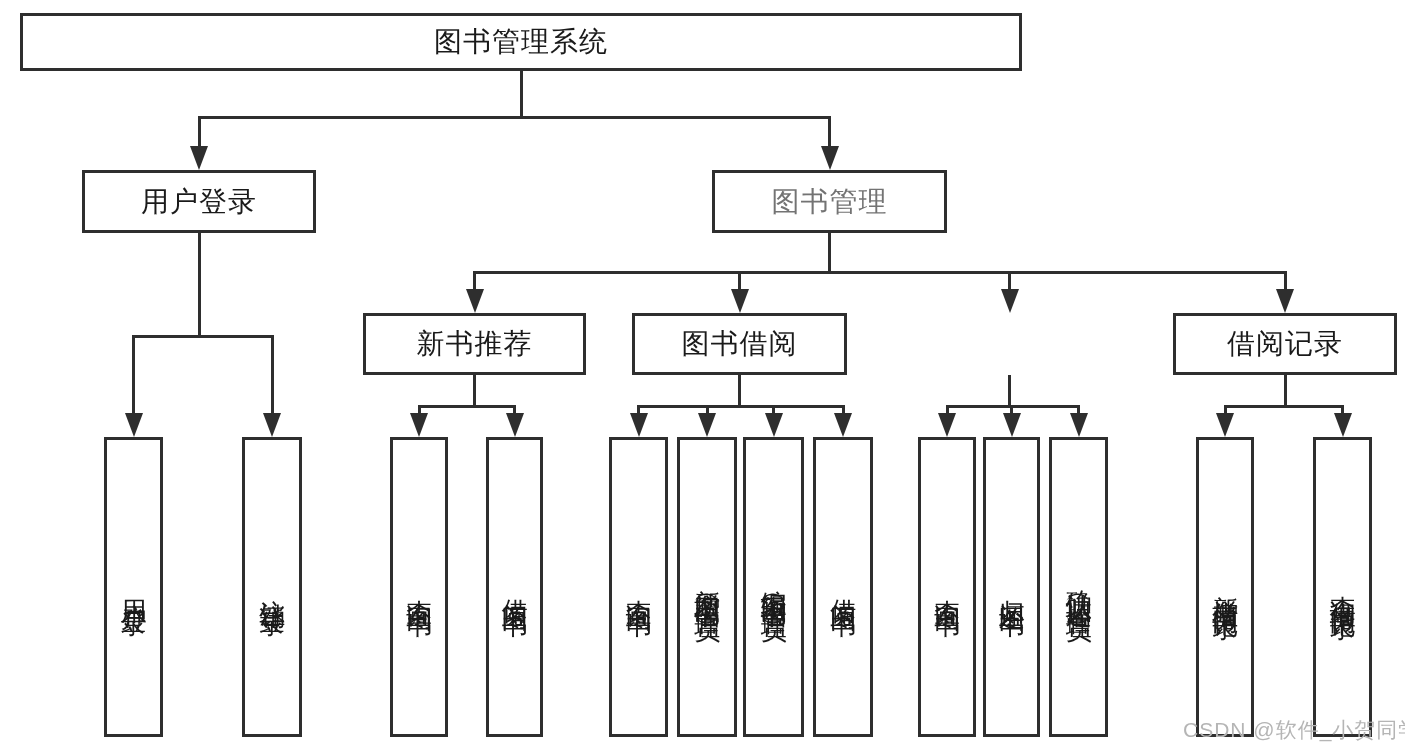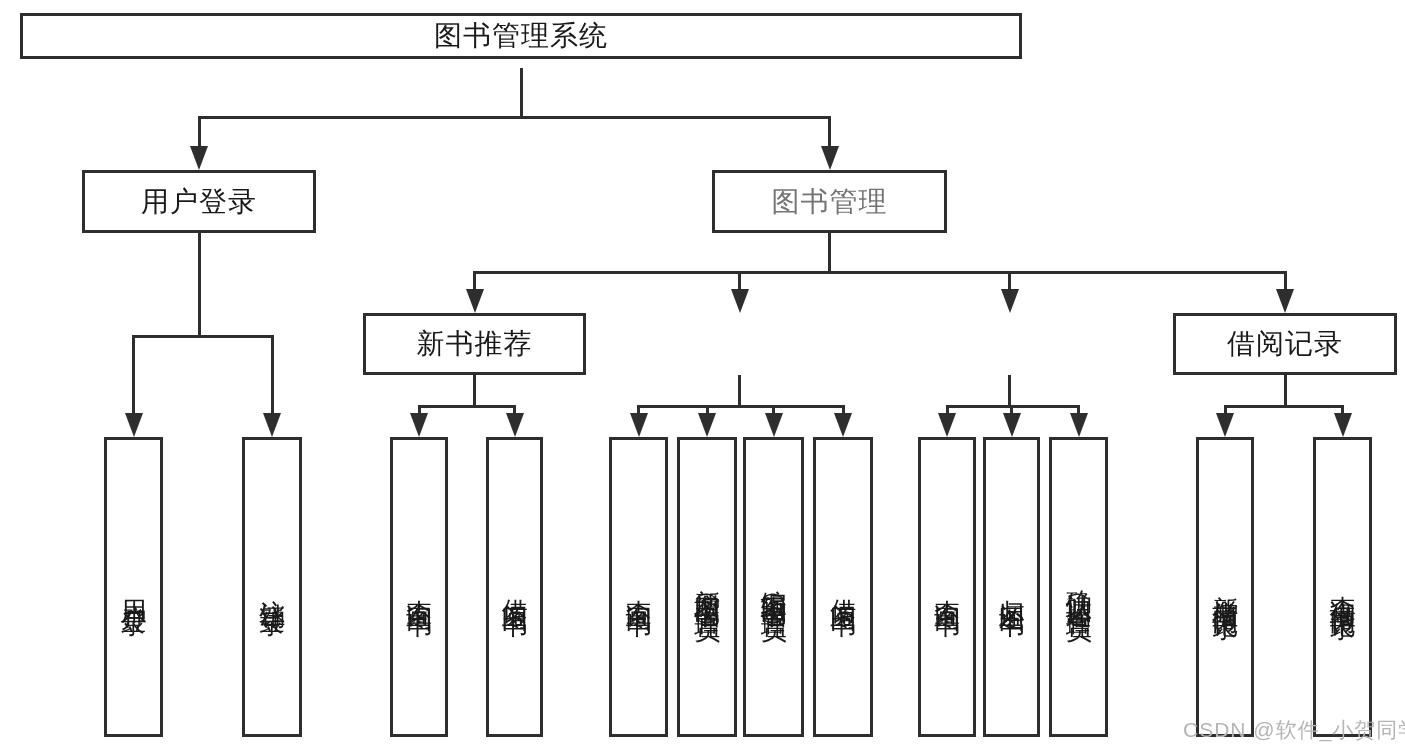--- a/index.html
+++ b/index.html
@@ -58,31 +58,34 @@
     letter-spacing: 1px;
     color: #b5b5b5;
     white-space: nowrap;
   }
 </style>
 </head>
 <body>
 
 <div id="canvas">
 
-<div class="node h-label" style="left: 20px; top: 13px; width: 1002px; height: 46px; border-color: rgb(46, 46, 46); color: rgb(26, 26, 26);">
+<div class="node h-label" style="left: 20px; top: 13px; width: 1002px; height: 58px; border-color: rgb(46, 46, 46); color: rgb(26, 26, 26);">
       <span>图书管理系统</span>
     </div>
     <div class="node h-label" style="left: 82px; top: 170px; width: 234px; height: 63px; border-color: rgb(46, 46, 46); color: rgb(26, 26, 26);">
       <span>用户登录</span>
     </div>
     <div class="node h-label" style="left: 712px; top: 170px; width: 235px; height: 63px; border-color: rgb(46, 46, 46); color: #737373;">
       <span>图书管理</span>
     </div>
     <div class="node h-label" style="left: 363px; top: 313px; width: 223px; height: 62px; border-color: rgb(46, 46, 46); color: rgb(26, 26, 26);">
       <span>新书推荐</span>
+    </div>
+    <div class="node h-label" style="left: 632px; top: 313px; width: 215px; height: 62px; border-color: rgb(46, 46, 46); color: rgb(26, 26, 26);">
+      <span>图书借阅</span>
     </div>
     <div class="node h-label" style="left: 1173px; top: 313px; width: 224px; height: 62px; border-color: rgb(46, 46, 46); color: rgb(26, 26, 26);">
       <span>借阅记录</span>
     </div>
     <div class="node v-label" style="left: 104px; top: 437px; width: 59px; height: 300px; border-color: rgb(46, 46, 46); color: rgb(26, 26, 26);">
       <span>用户登录</span>
     </div>
     <div class="node v-label" style="left: 242px; top: 437px; width: 60px; height: 300px; border-color: rgb(46, 46, 46); color: rgb(26, 26, 26);">
       <span>注销登录</span>
     </div>

